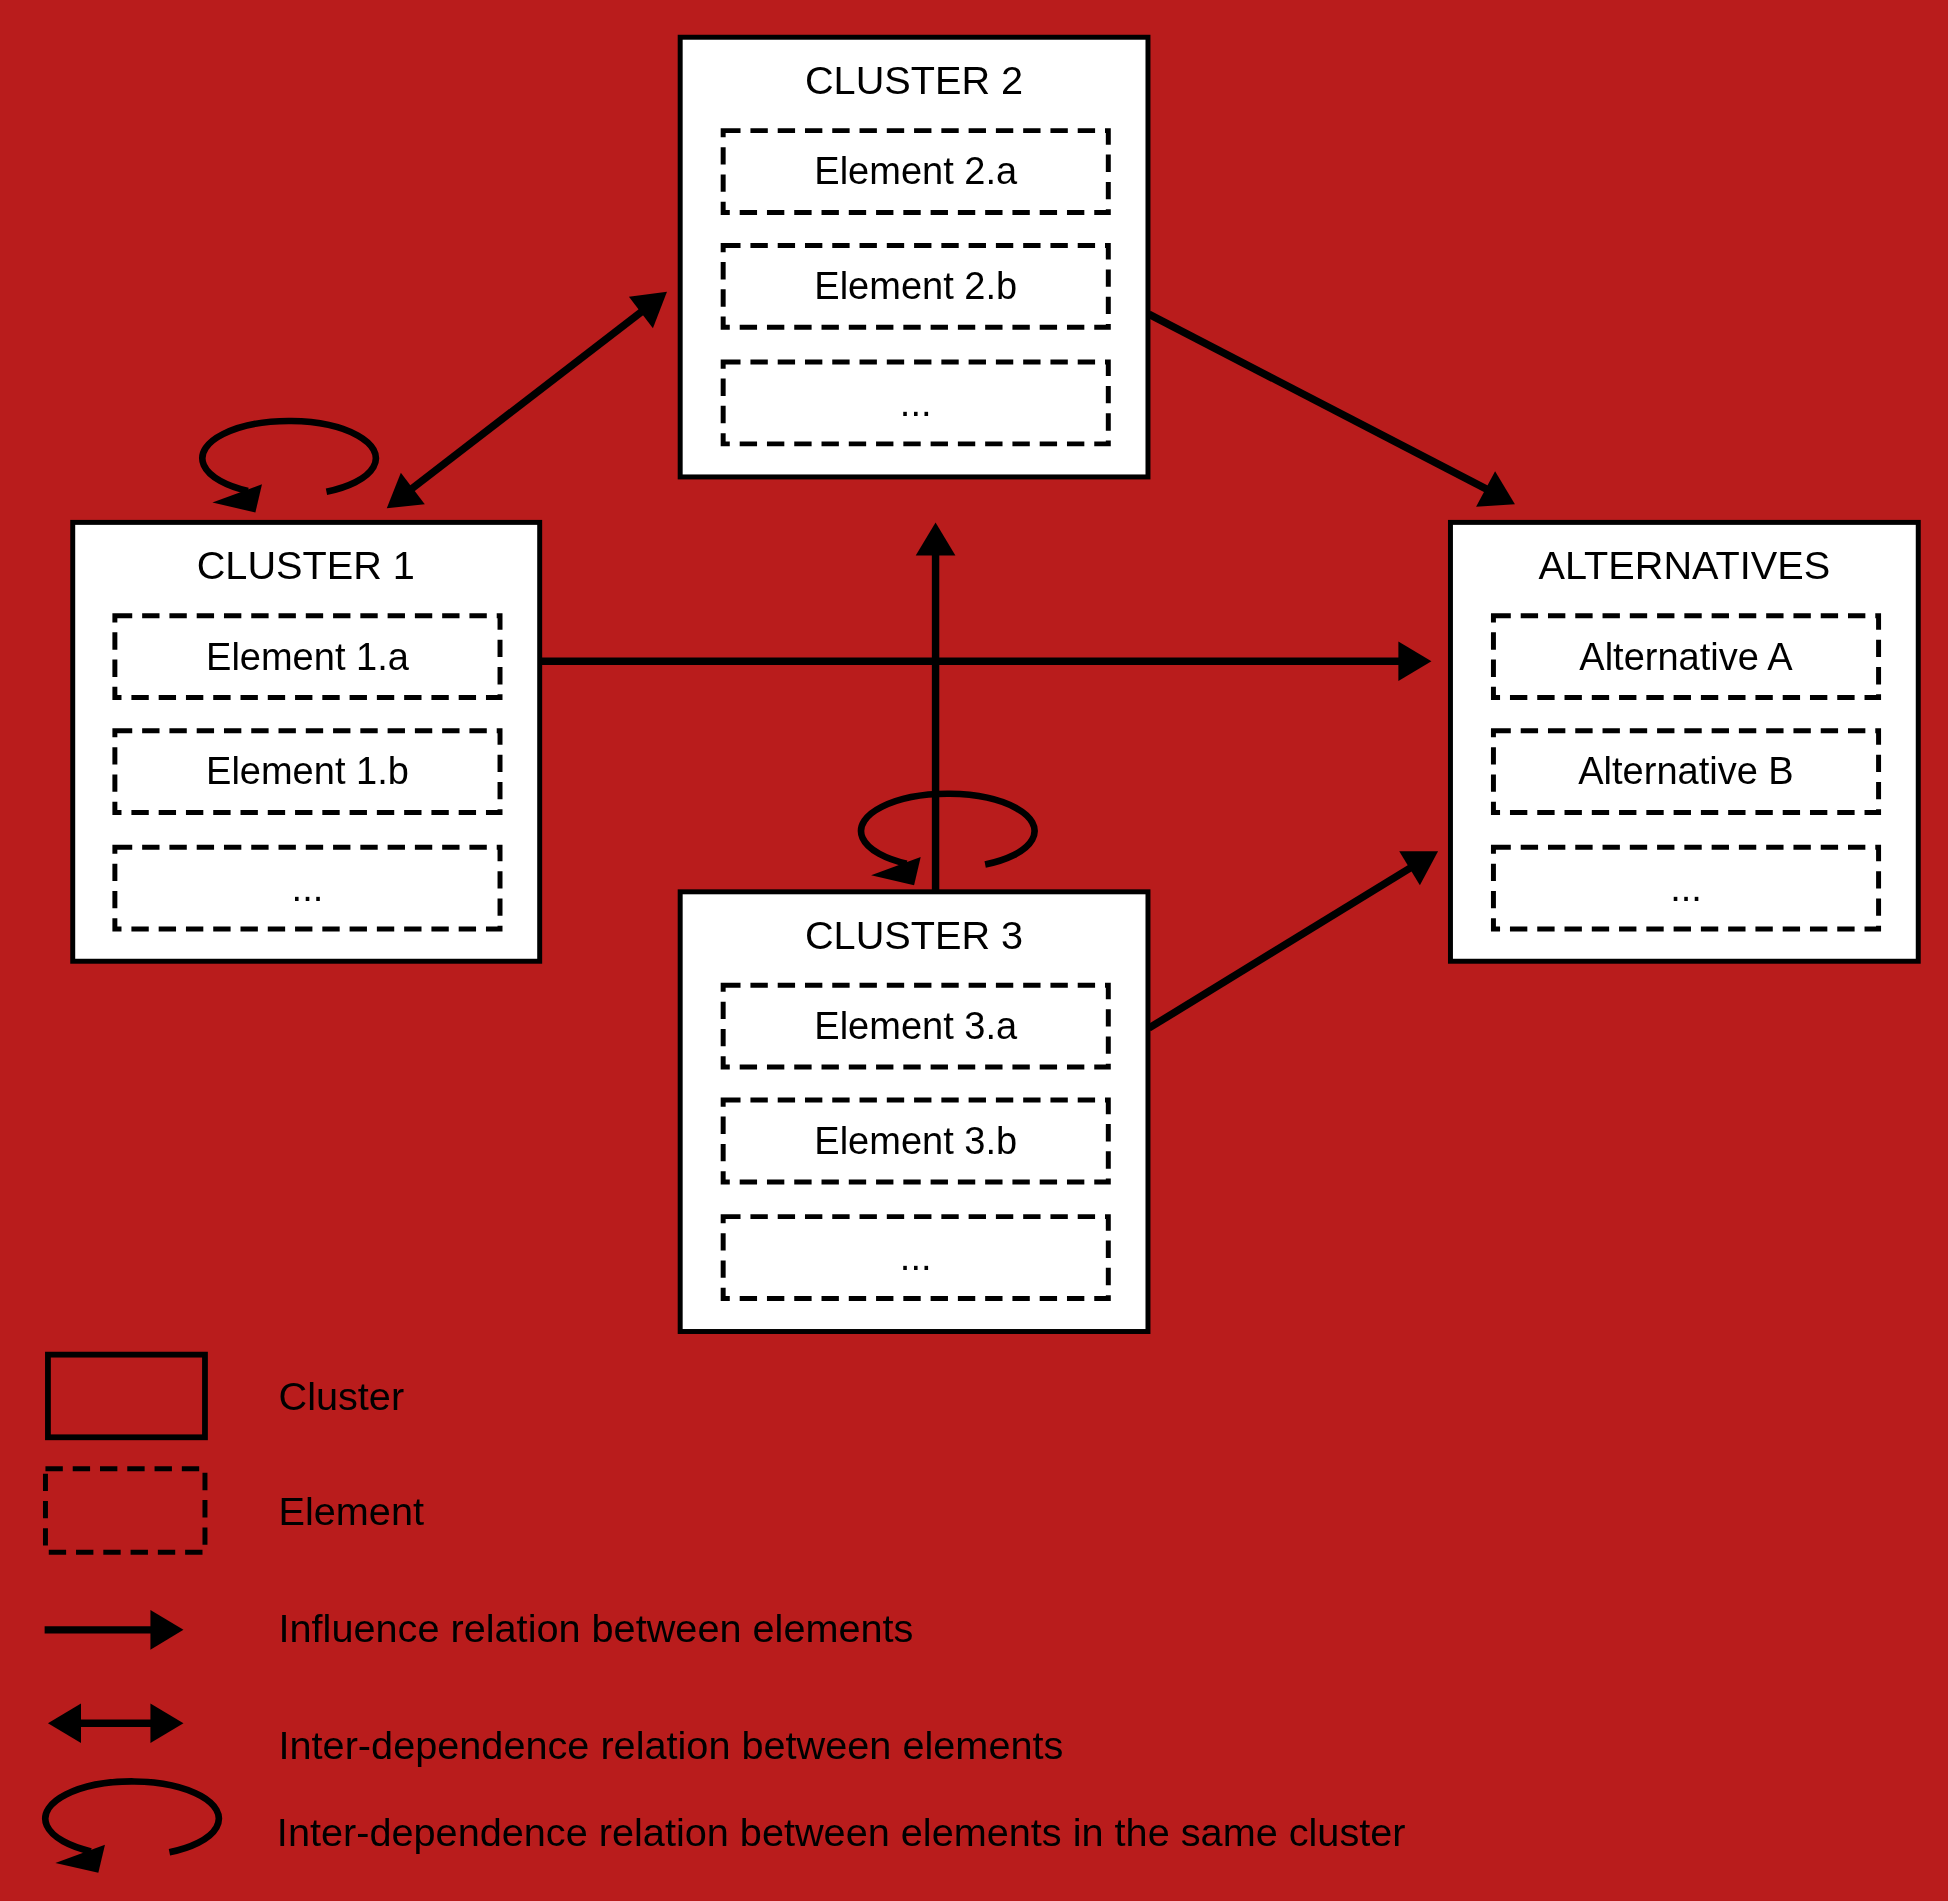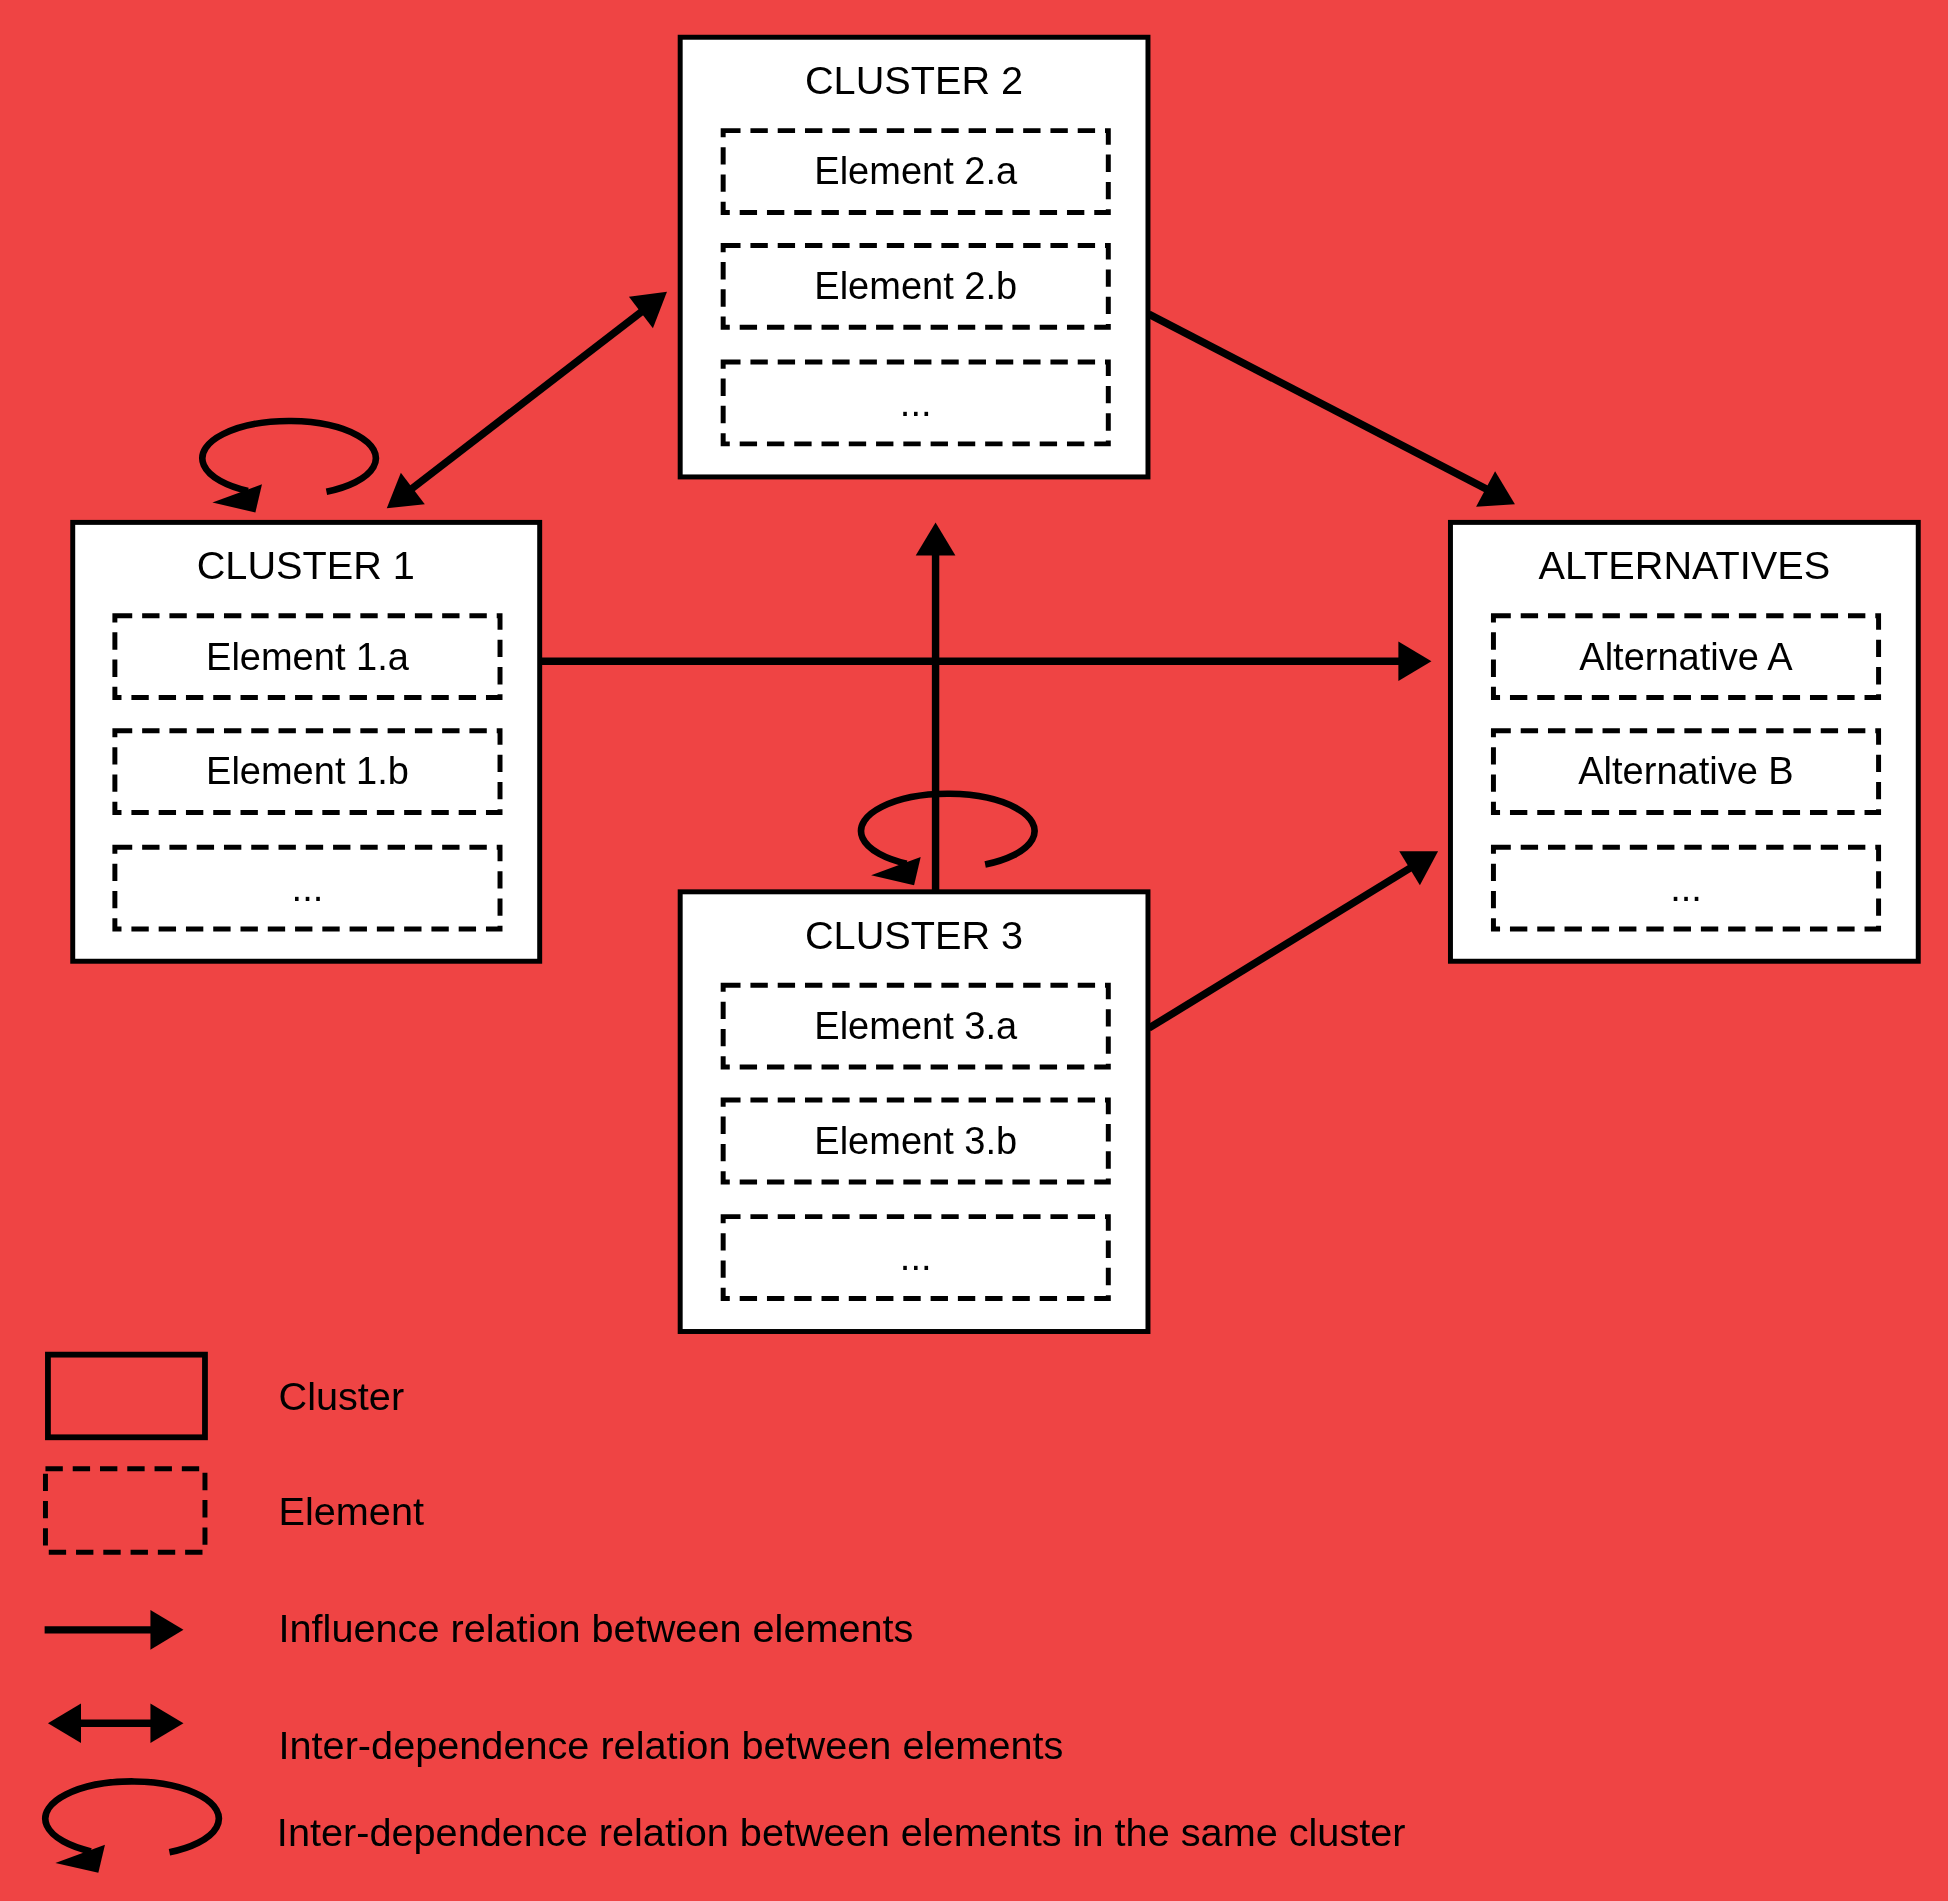--- a/index.html
+++ b/index.html
@@ -4,21 +4,21 @@
 <style>
   html, body {
     margin: 0;
     padding: 0;
     background: #ffffff;
   }
   .page {
     position: relative;
     width: 1948px;
     height: 1901px;
-    background: #ef4444;
+    background: #b91c1c;
     font-family: "Liberation Sans", sans-serif;
   }
   svg { display: block; }
   text {
     font-family: "Liberation Sans", sans-serif;
     fill: #000000;
   }
   .box-title   { font-size: 48px; }
   .elem-label  { font-size: 46px; }
   .legend-label{ font-size: 48px; }

